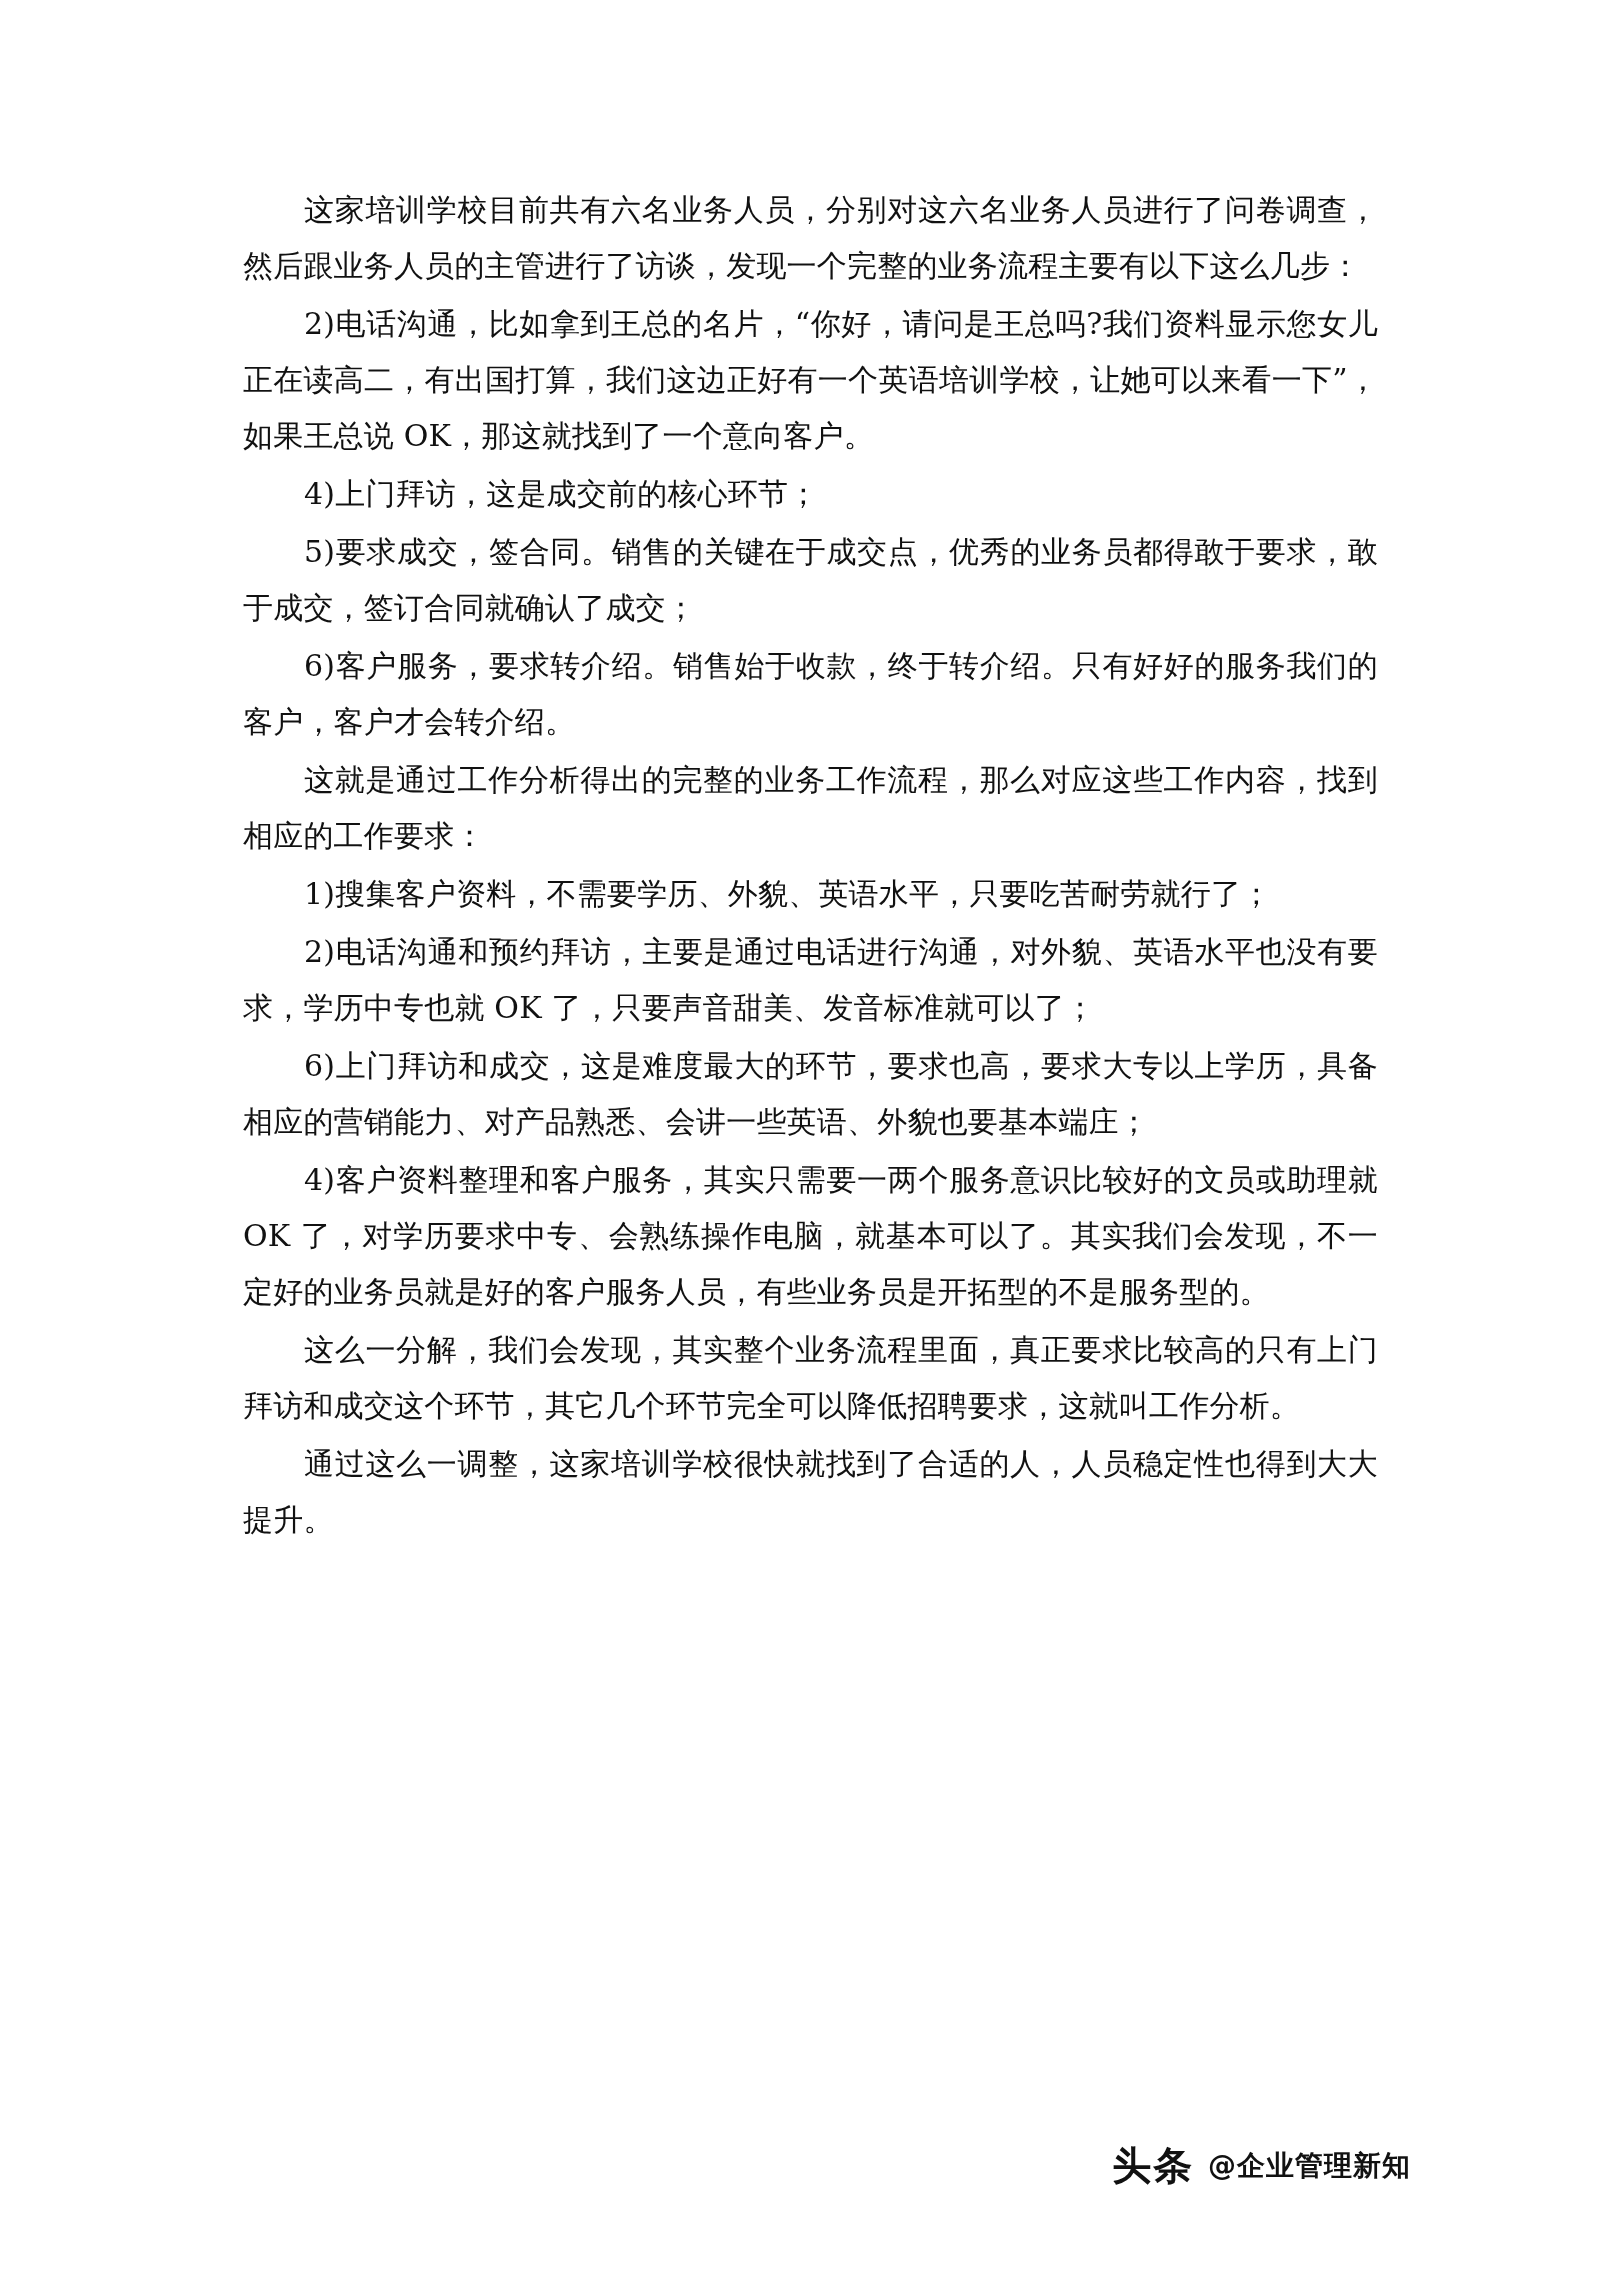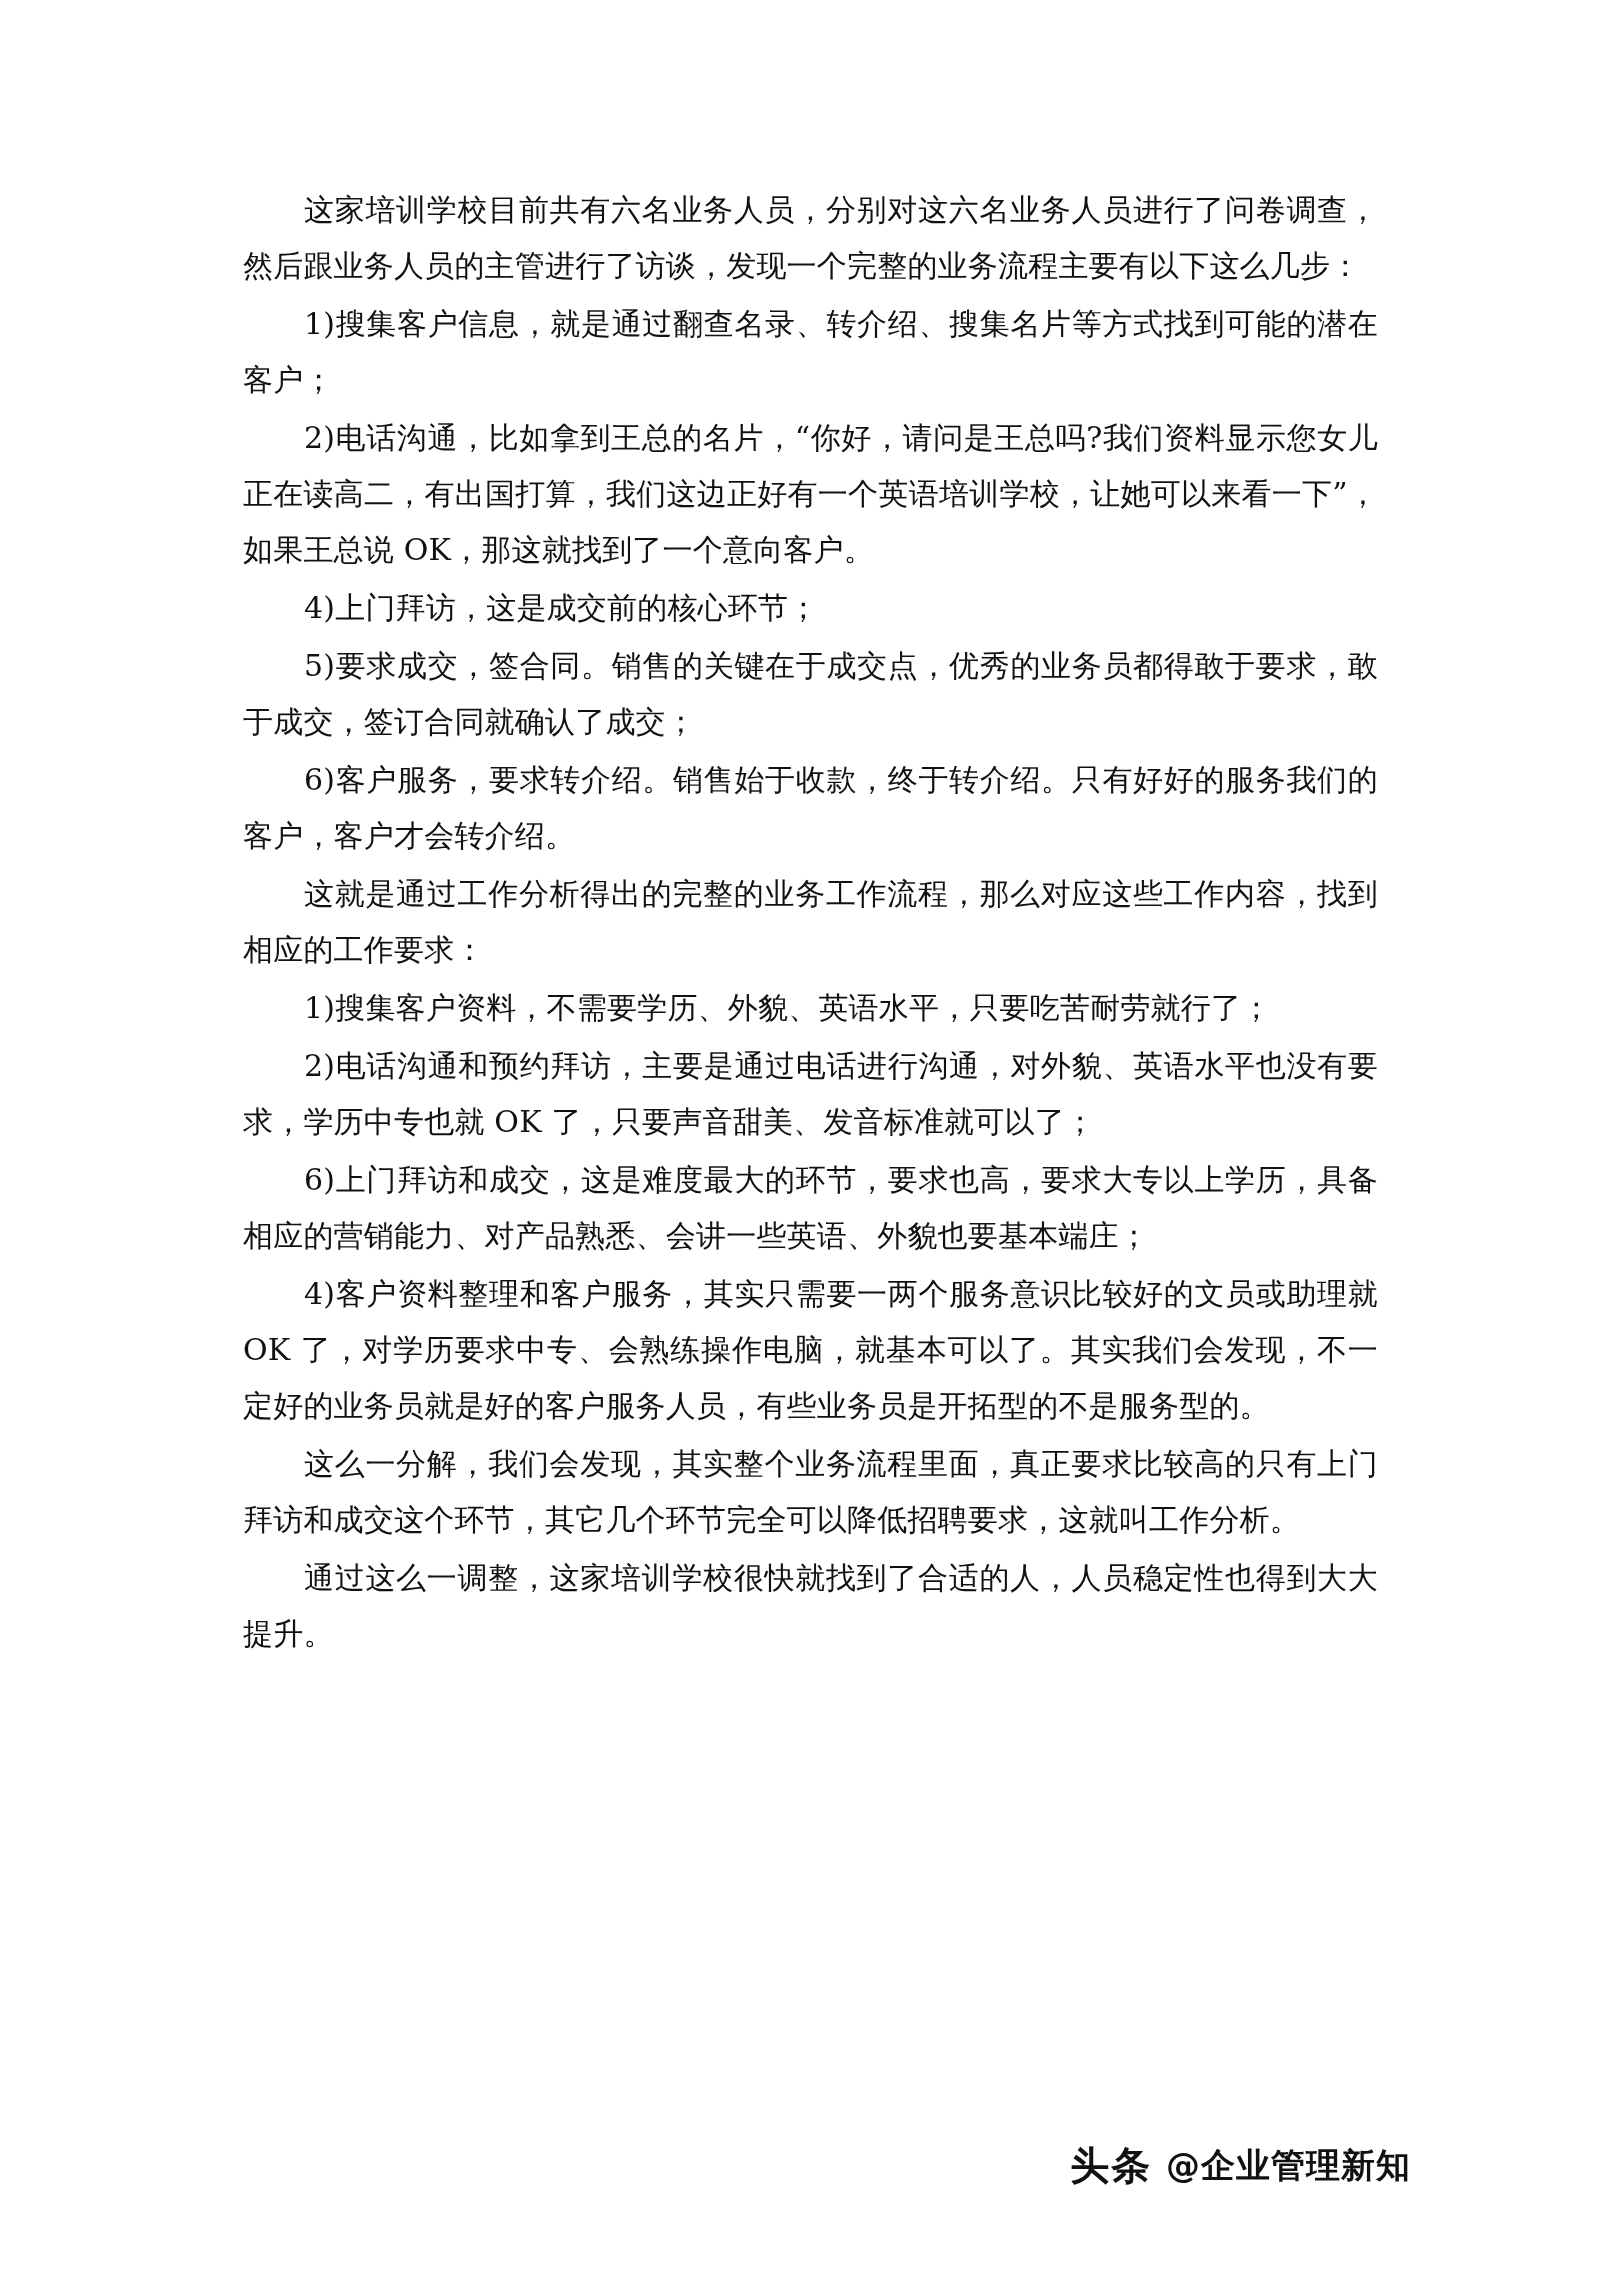--- a/index.html
+++ b/index.html
@@ -60,34 +60,33 @@
     gap: 13.7px;
   }
   .wm-logo {
     font-size: 39px;
     font-weight: bold;
     color: #111111;
     font-family: Liberation Sans, sans-serif;
     letter-spacing: 2px;
   }
   .wm-text {
-    font-size: 34px;
+    font-size: 28px;
     font-weight: bold;
     color: #111111;
     font-family: "DejaVu Sans", "Liberation Sans", sans-serif;
     letter-spacing: 1px;
   }
 </style>
 </head>
 <body>
 
 <div class="page">
   <div class="content">
     <p class="para">这家培训学校目前共有六名业务人员，分别对这六名业务人员进行了问卷调查，然后跟业务人员的主管进行了访谈，发现一个完整的业务流程主要有以下这么几步：</p>
-    <p class="para">1)搜集客户信息，就是通过翻查名录、转介绍、搜集名片等方式找到可能的潜在客户；</p>
     <p class="para">2)电话沟通，比如拿到王总的名片，“你好，请问是王总吗?我们资料显示您女儿正在读高二，有出国打算，我们这边正好有一个英语培训学校，让她可以来看一下”，如果王总说 OK，那这就找到了一个意向客户。</p>
     <p class="para">4)上门拜访，这是成交前的核心环节；</p>
     <p class="para">5)要求成交，签合同。销售的关键在于成交点，优秀的业务员都得敢于要求，敢于成交，签订合同就确认了成交；</p>
     <p class="para">6)客户服务，要求转介绍。销售始于收款，终于转介绍。只有好好的服务我们的客户，客户才会转介绍。</p>
     <p class="para">这就是通过工作分析得出的完整的业务工作流程，那么对应这些工作内容，找到相应的工作要求：</p>
     <p class="para">1)搜集客户资料，不需要学历、外貌、英语水平，只要吃苦耐劳就行了；</p>
     <p class="para">2)电话沟通和预约拜访，主要是通过电话进行沟通，对外貌、英语水平也没有要求，学历中专也就 OK 了，只要声音甜美、发音标准就可以了；</p>
     <p class="para">6)上门拜访和成交，这是难度最大的环节，要求也高，要求大专以上学历，具备相应的营销能力、对产品熟悉、会讲一些英语、外貌也要基本端庄；</p>
     <p class="para">4)客户资料整理和客户服务，其实只需要一两个服务意识比较好的文员或助理就 OK 了，对学历要求中专、会熟练操作电脑，就基本可以了。其实我们会发现，不一定好的业务员就是好的客户服务人员，有些业务员是开拓型的不是服务型的。</p>
     <p class="para">这么一分解，我们会发现，其实整个业务流程里面，真正要求比较高的只有上门拜访和成交这个环节，其它几个环节完全可以降低招聘要求，这就叫工作分析。</p>

